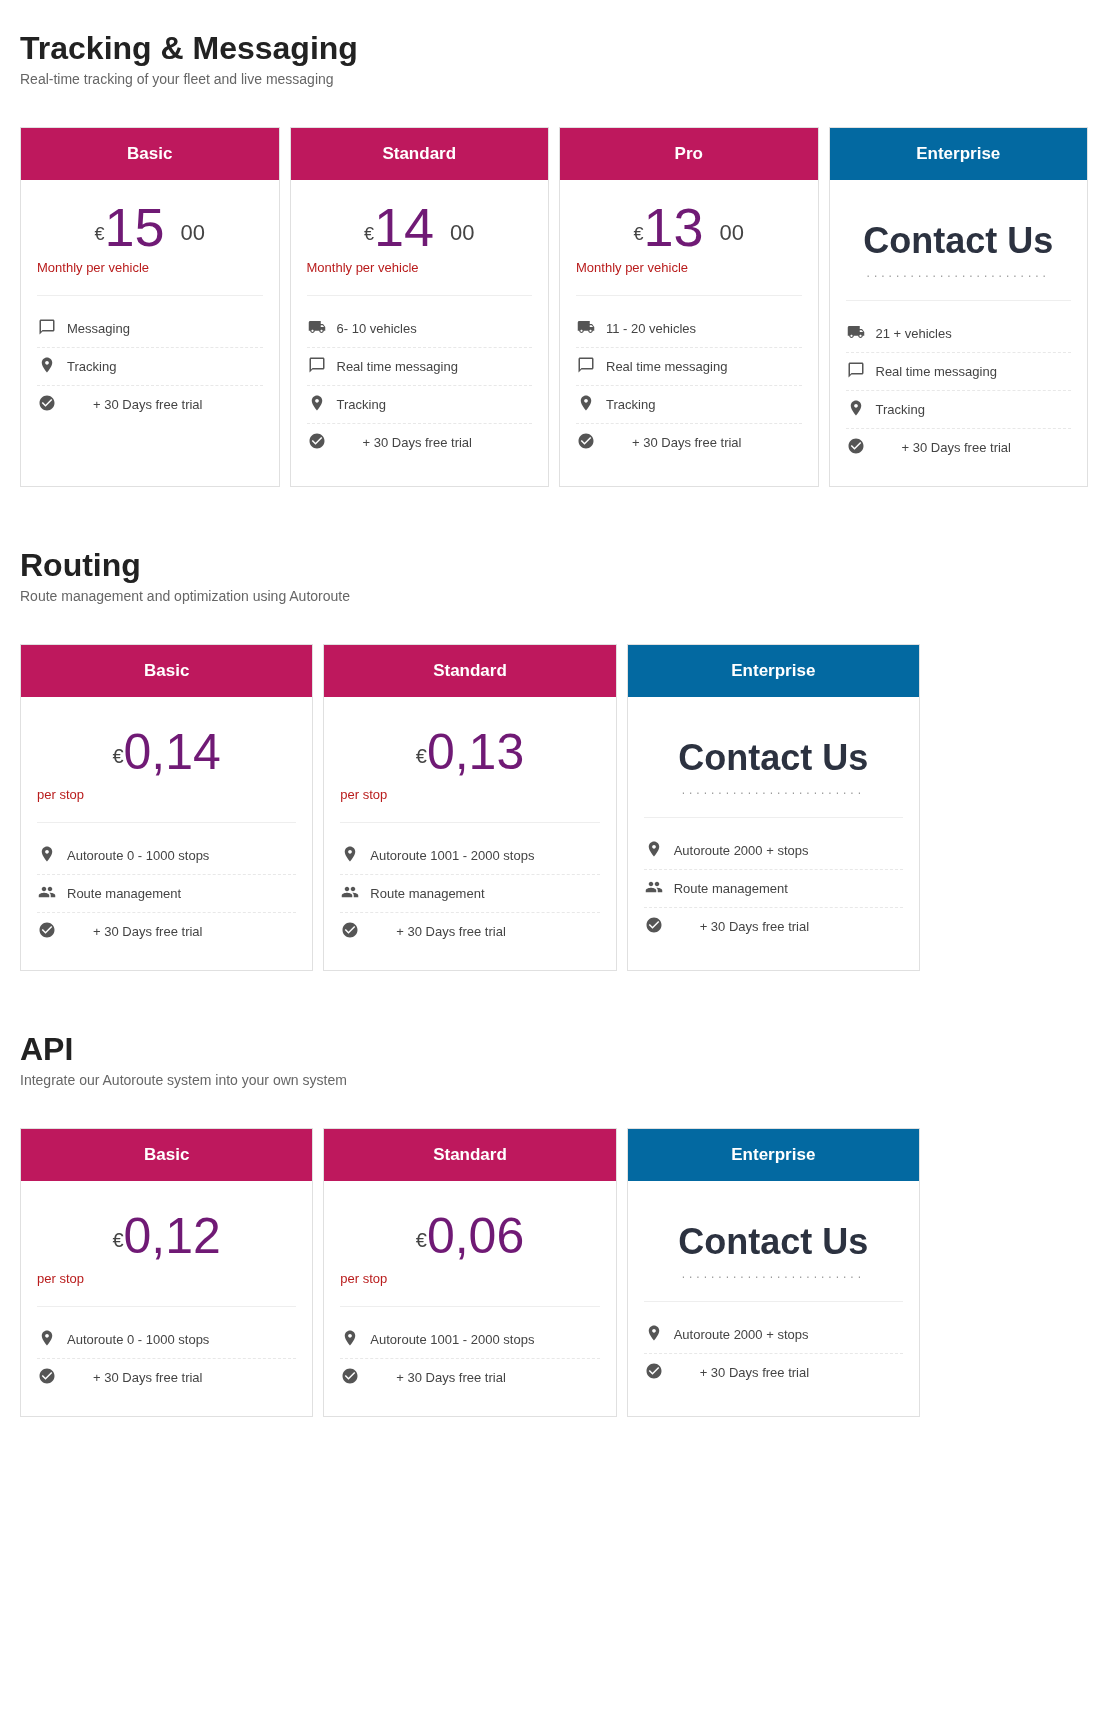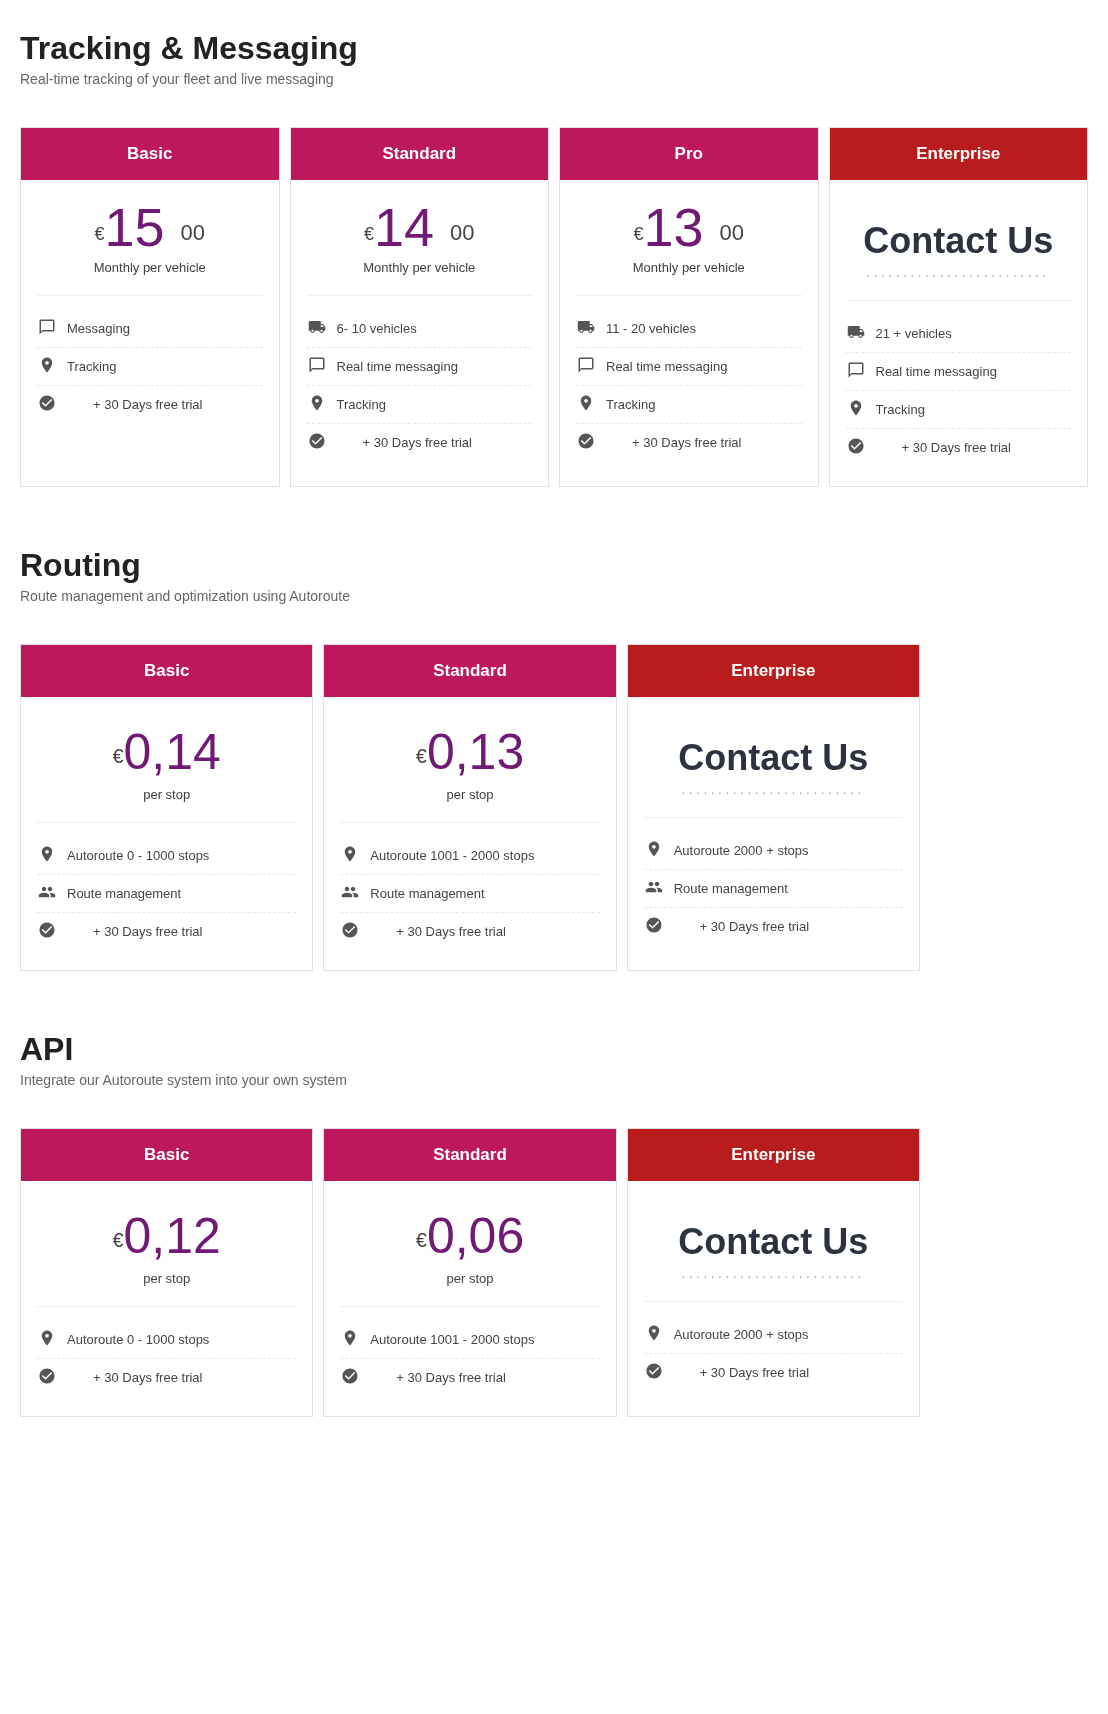--- a/index.html
+++ b/index.html
@@ -52,21 +52,21 @@
 
     .plan-header {
       padding: 16px;
       text-align: center;
       font-weight: 700;
       font-size: 17px;
       color: #fff;
     }
 
     .plan-header.blue { background: #be185d; }
-    .plan-header.dark { background: #b91c1c; }
+    .plan-header.dark { background: #0369a1; }
 
     .plan-body {
       padding: 20px 16px;
     }
 
     .plan-price {
       text-align: center;
       margin-bottom: 6px;
     }
 
@@ -84,23 +84,22 @@
     }
 
     .plan-price .cents {
       font-size: 22px;
       vertical-align: super;
       color: #444;
       padding-left: 16px;
     }
 
     .plan-price-label {
-      text-align: center;
       font-size: 13px;
-      color: #404040;
+      color: #b91c1c;
       margin-bottom: 20px;
     }
 
     .plan-contact {
       font-size: 36px;
       font-weight: 700;
       color: #2c3240;
       text-align: center;
       padding: 20px 0 4px;
     }

